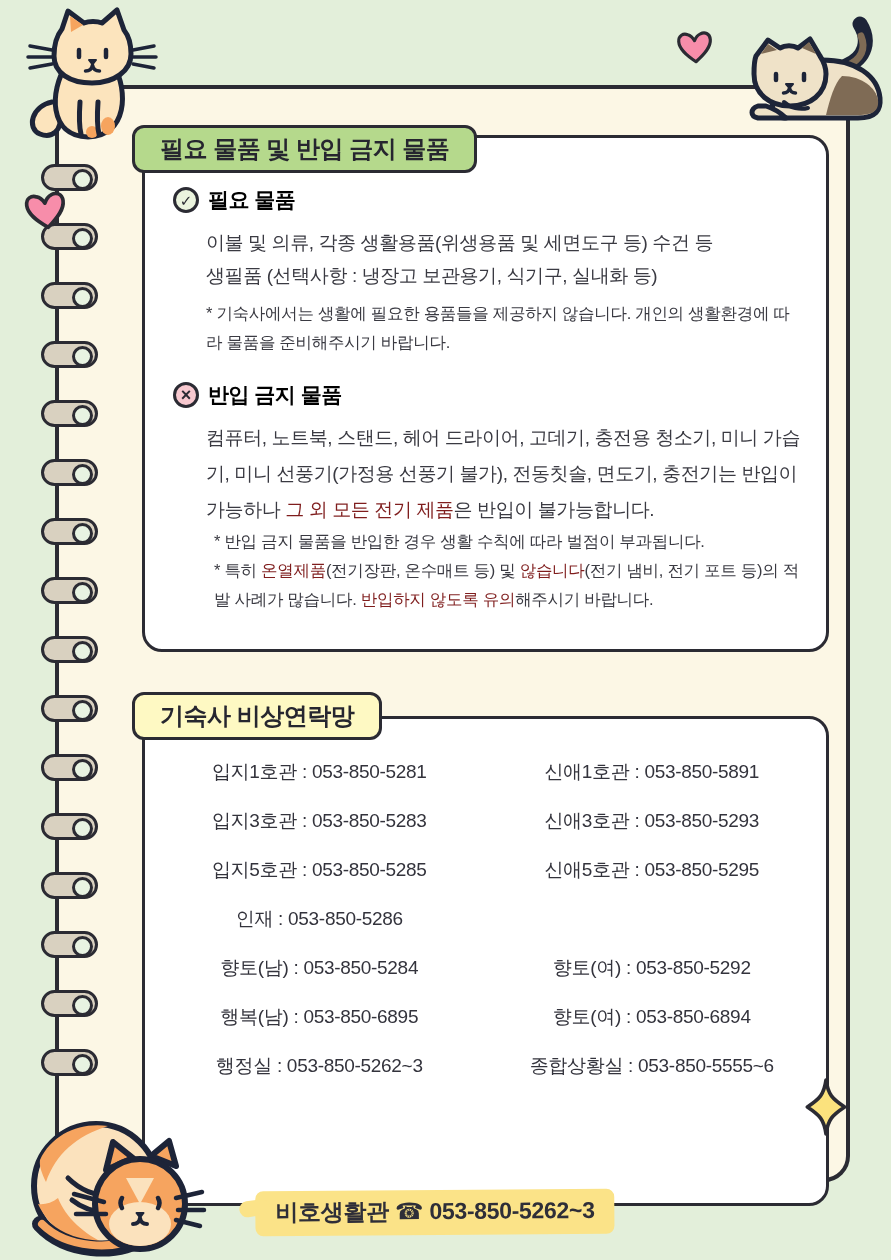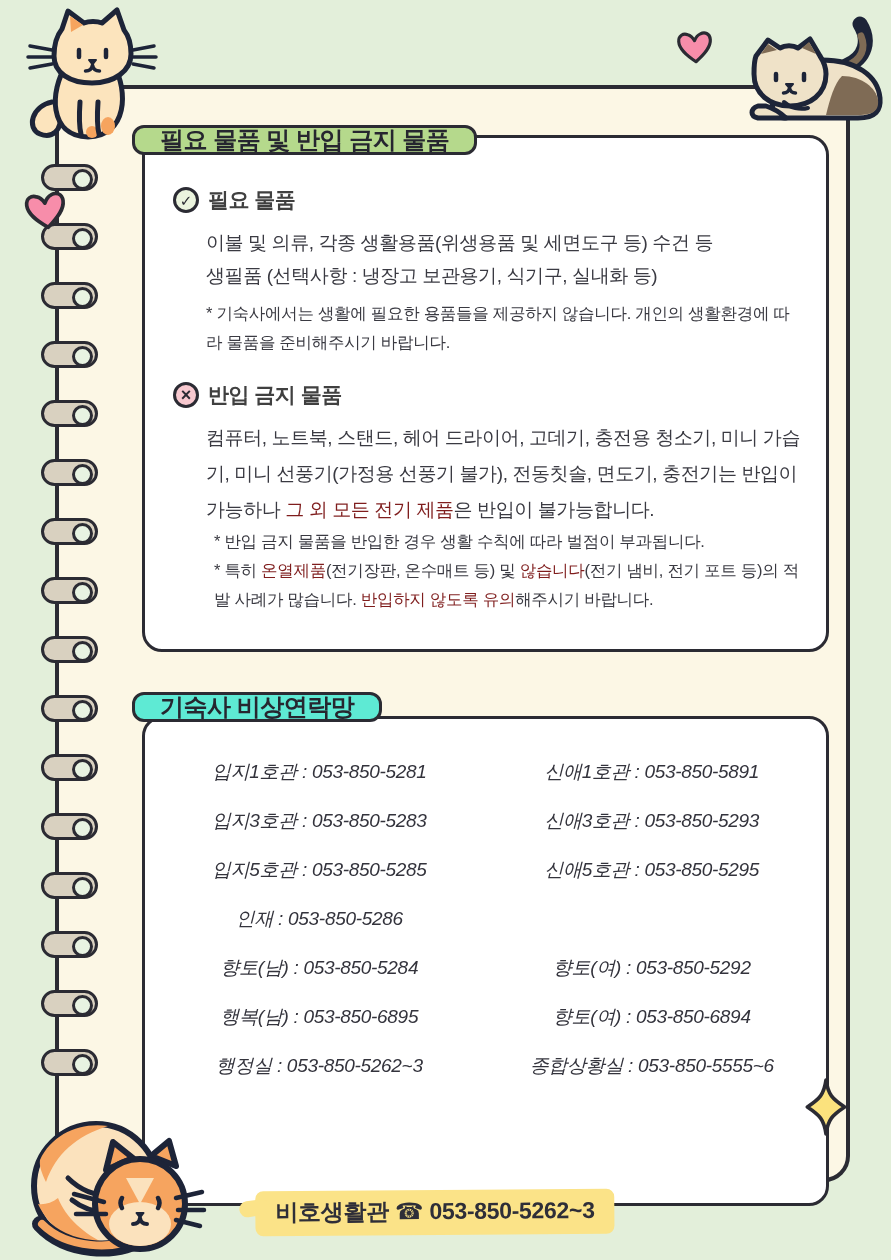--- a/index.html
+++ b/index.html
@@ -23,33 +23,33 @@
   .ring::after {
     content:""; position:absolute; right:2px; top:2px; width:15px; height:15px;
     border-radius:50%; background:#e8f3e2; border:3px solid #2b2b33;
   }
   
   .card {
     position:absolute; background:#ffffff;
     border:3.5px solid #2b2b33; border-radius:20px; z-index:2;
   }
   .card1 { left:83px; top:46px; width:687px; height:517px; }
-  .card2 { left:83px; top:627px; width:687px; height:490px;font-style:italic; }
+  .card2 { left:83px; top:627px; width:687px; height:490px; }
   
   .badge {
-    position:absolute; height:30px; display:flex; align-items:center;
+    position:absolute; height:48px; display:flex; align-items:center;
     padding:0 25px; border:3.5px solid #2b2b33; border-radius:12px;
     font-size:24px; font-weight:bold; color:#26262f; z-index:3;
     letter-spacing:-0.5px; white-space:nowrap;
   }
   .badge-green { left:73px; top:36px; background:#b5d98c; }
-  .badge-yellow { left:73px; top:603px; background:#5eead4; }
+  .badge-yellow { left:73px; top:603px; background:#fef9c3; }
   
   .sec-head { position:absolute; display:flex; align-items:center; gap:9px; }
-  .sec-head .label { font-size:21px; font-weight:bold; color:#404040; letter-spacing:-0.5px; }
+  .sec-head .label { font-size:21px; font-weight:bold; color:#000000; letter-spacing:-0.5px; }
   .sicon {
     width:26px; height:26px; border-radius:50%; border:3px solid #2b2b33;
     display:flex; align-items:center; justify-content:center;
     font-size:15px; font-weight:bold; color:#2b2b33; line-height:1;
   }
   .sicon.ok { background:#ebf4de; }
   .sicon.no { background:#f8c9d0; font-size:18px; }
   .body-lines { position:absolute; font-size:19px; line-height:33px; color:#3a3a42; letter-spacing:-0.4px; white-space:nowrap; }
   .body-lines.wide { line-height:36px; }
   .note-lines { position:absolute; font-size:16.5px; line-height:28.5px; color:#3a3a42; letter-spacing:-0.3px; white-space:nowrap; }

